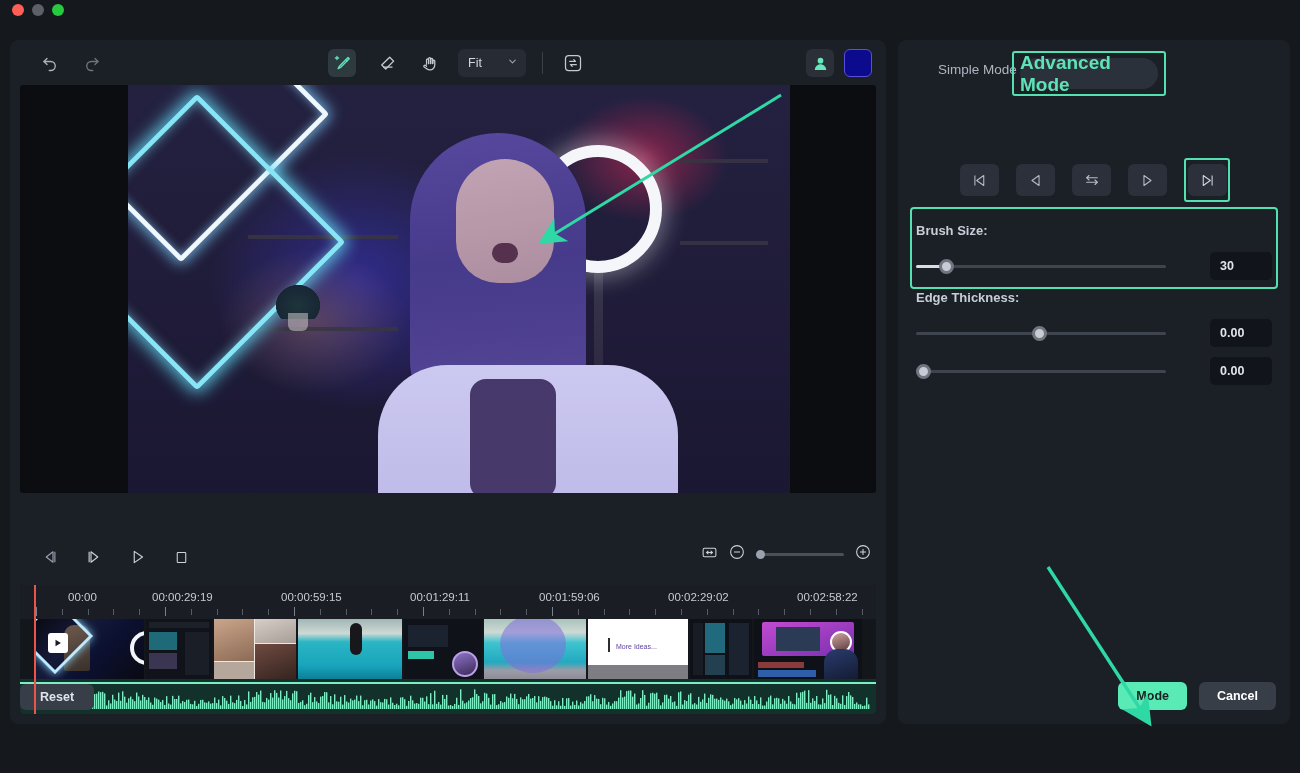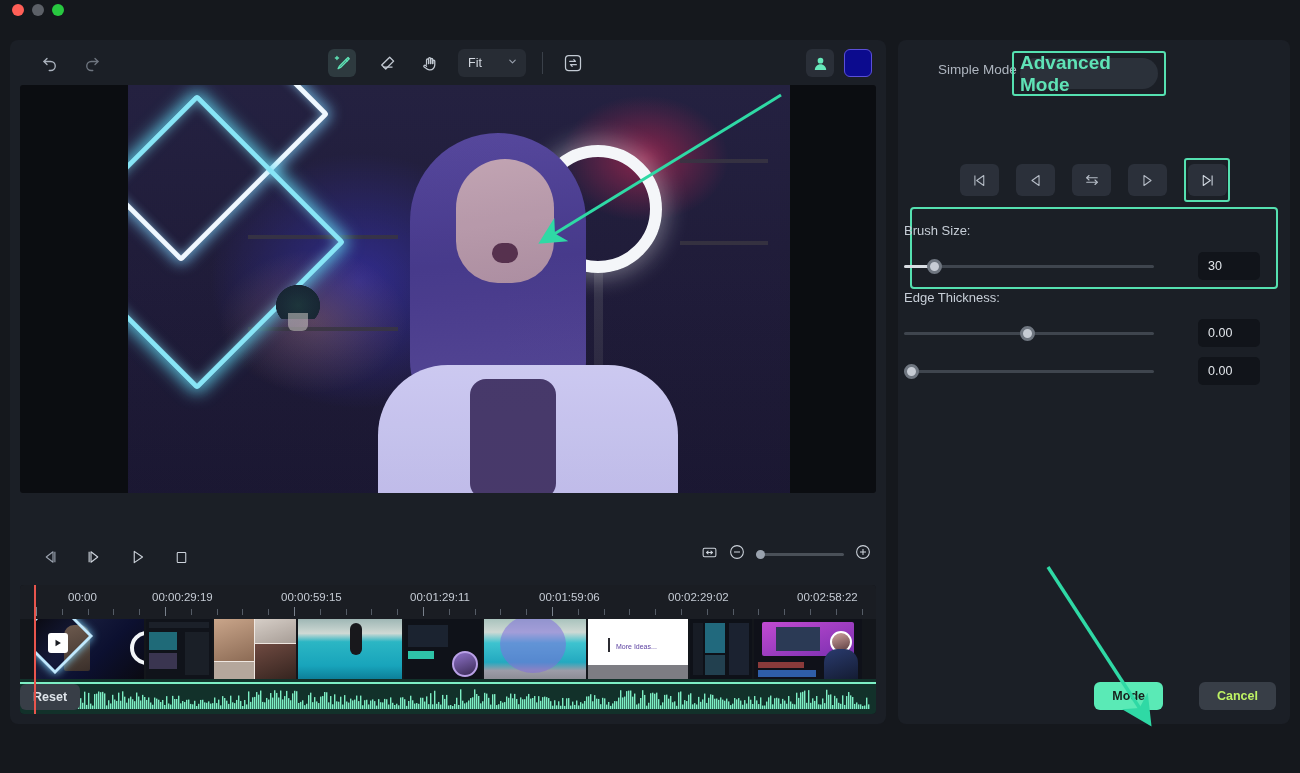--- a/index.html
+++ b/index.html
@@ -254,21 +254,21 @@
   }
   .nav-hl {
     position: absolute; left: 286px; top: 0px; width: 46px; height: 44px;
     border: 2.5px solid #55e0b0; border-radius: 3px;
   }
 
   .brush-hl {
     position: absolute; left: 12px; top: 167px; width: 368px; height: 82px;
     border: 2.5px solid #55e0b0; border-radius: 4px;
   }
-  .ctrl { position: absolute; left: 6px; width: 356px; }
+  .ctrl { position: absolute; left: 18px; width: 356px; font-weight: bold; }
   .ctrl-label { color: #c7ced7; font-size: 13px; margin-bottom: 14px; }
   .ctrl-row { position: relative; height: 30px; }
   .sl-track {
     position: absolute; left: 0; top: 13px; width: 250px; height: 3px;
     background: #3f454e; border-radius: 2px;
   }
   .sl-fill { position: absolute; left: 0; top: 0; height: 3px; background: #d9dde3; border-radius: 2px; }
   .sl-knob {
     position: absolute; top: 7px; width: 15px; height: 15px; border-radius: 50%;
     background: #c7ccd4; border: 3px solid #6f7680;
@@ -278,25 +278,25 @@
     background: #11141a; border-radius: 5px; color: #e2e6eb; font-size: 12.5px;
     display: flex; align-items: center; padding-left: 10px;
   }
 
   .footer-btns { position: absolute; right: 14px; bottom: 14px; display: flex; gap: 12px; }
   .btn {
     height: 28px; border-radius: 6px; font-size: 12.5px; font-weight: bold;
     display: flex; align-items: center; justify-content: center; padding: 0 18px;
   }
   .btn-save { background: #5aeab6; color: #17201c; }
-  .btn-cancel { background: #383e47; color: #bef264; margin-left: 24px; }
+  .btn-cancel { background: #383e47; color: #ffffff; }
   .btn-reset {
     position: absolute; left: 10px; bottom: 14px;
     background: #383e47; color: #dfe4ea;
-    height: 26px; border-radius: 6px; padding: 0 13px;
+    height: 26px; border-radius: 6px; padding: 0 20px;
     display: flex; align-items: center; justify-content: center;
     font-size: 12.5px; font-weight: bold;
   }
 
   
   .anno { position: absolute; left: 0; top: 0; width: 1300px; height: 773px; pointer-events: none; z-index: 50; }
 </style>
 </head>
 <body>
 

